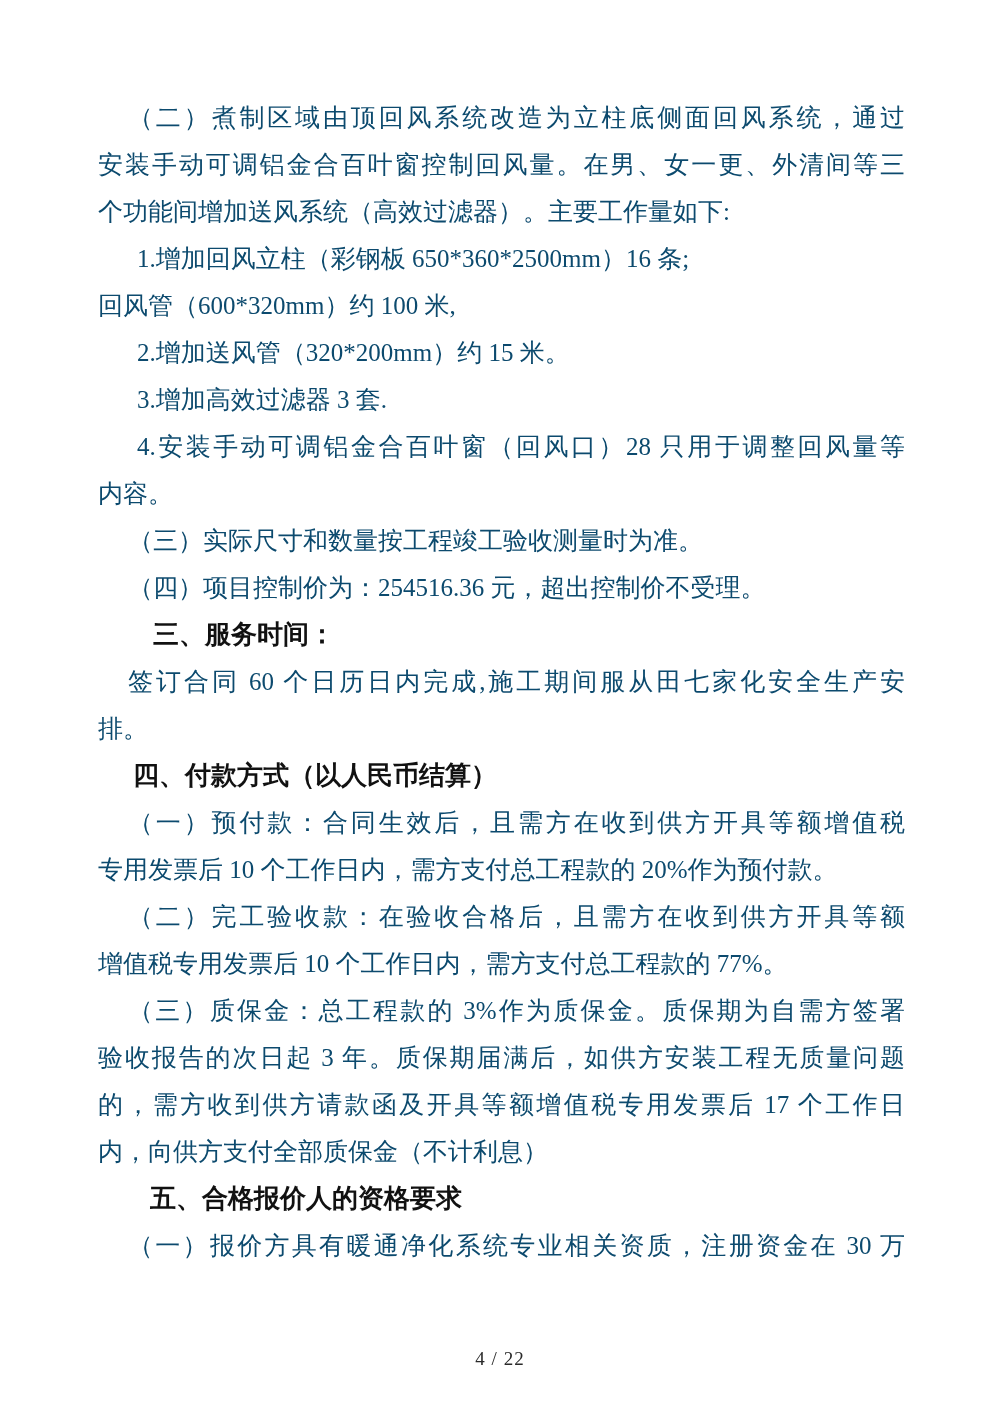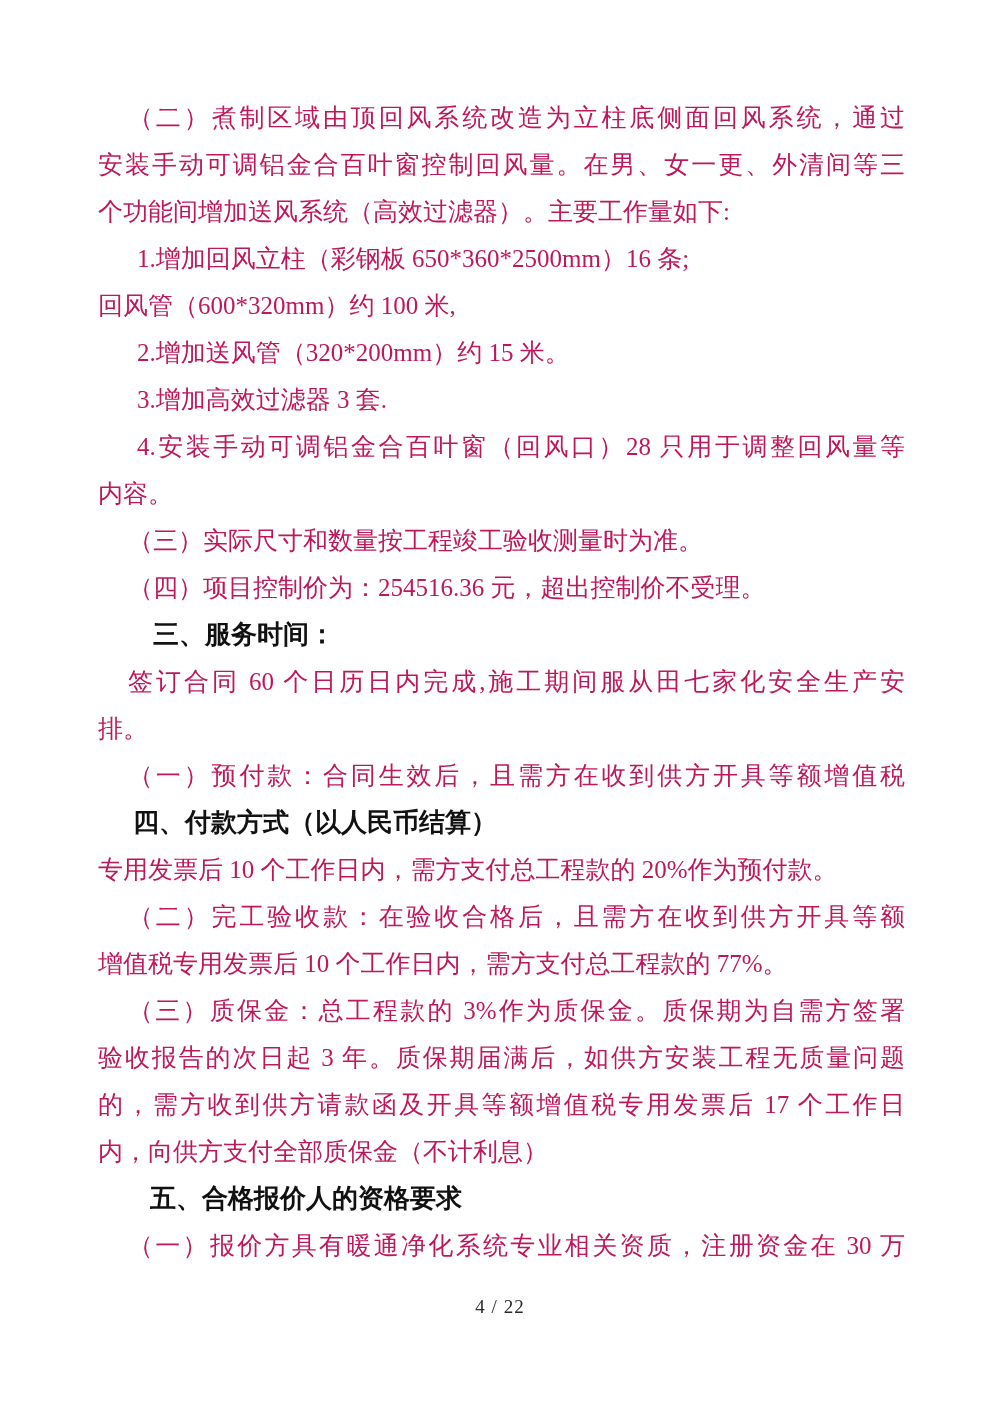--- a/index.html
+++ b/index.html
@@ -18,21 +18,21 @@
     position: absolute;
     left: 98px;
     top: 94px;
     width: 807px;
   }
   .ln {
     font-family: "Liberation Serif", "DejaVu Serif", serif;
     font-size: 25px;
     line-height: 47px;
     height: 47px;
-    color: #be185d;
+    color: #0c4a6e;
     text-align: left;
     white-space: normal;
     overflow: visible;
   }
   
   .ln.just {
     text-align: justify;
     text-align-last: justify;
   }
   
@@ -47,21 +47,21 @@
     font-weight: 700;
     font-size: 26px;
     color: #111111;
   }
   .ln.h3 { text-indent: 55px; }
   .ln.h4 { text-indent: 35px; }
   .ln.h5 { text-indent: 52px; }
   .footer {
     position: absolute;
     left: 0;
-    top: 1296px;
+    top: 1348px;
     width: 100%;
     text-align: center;
     font-family: "Liberation Serif", "DejaVu Serif", serif;
     font-size: 19px;
     color: #2a2a2a;
     letter-spacing: 1px;
   }
 </style>
 </head>
 <body>
@@ -75,22 +75,22 @@
       <div class="ln c">回风管（600*320mm）约 100 米,</div>
       <div class="ln n">2.增加送风管（320*200mm）约 15 米。</div>
       <div class="ln n">3.增加高效过滤器 3 套.</div>
       <div class="ln n just">4.安装手动可调铝金合百叶窗（回风口）28 只用于调整回风量等</div>
       <div class="ln c">内容。</div>
       <div class="ln p">（三）实际尺寸和数量按工程竣工验收测量时为准。</div>
       <div class="ln p">（四）项目控制价为：254516.36 元，超出控制价不受理。</div>
       <div class="ln h3">三、服务时间：</div>
       <div class="ln p just">签订合同 60 个日历日内完成,施工期间服从田七家化安全生产安</div>
       <div class="ln c">排。</div>
+      <div class="ln h4">四、付款方式（以人民币结算）</div>
       <div class="ln p just">（一）预付款：合同生效后，且需方在收到供方开具等额增值税</div>
-      <div class="ln h4">四、付款方式（以人民币结算）</div>
       <div class="ln c">专用发票后 10 个工作日内，需方支付总工程款的 20%作为预付款。</div>
       <div class="ln p just">（二）完工验收款：在验收合格后，且需方在收到供方开具等额</div>
       <div class="ln c">增值税专用发票后 10 个工作日内，需方支付总工程款的 77%。</div>
       <div class="ln p just">（三）质保金：总工程款的 3%作为质保金。质保期为自需方签署</div>
       <div class="ln c just">验收报告的次日起 3 年。质保期届满后，如供方安装工程无质量问题</div>
       <div class="ln c just">的，需方收到供方请款函及开具等额增值税专用发票后 17 个工作日</div>
       <div class="ln c">内，向供方支付全部质保金（不计利息）</div>
       <div class="ln h5">五、合格报价人的资格要求</div>
       <div class="ln p just">（一）报价方具有暖通净化系统专业相关资质，注册资金在 30 万</div>
     </div>

